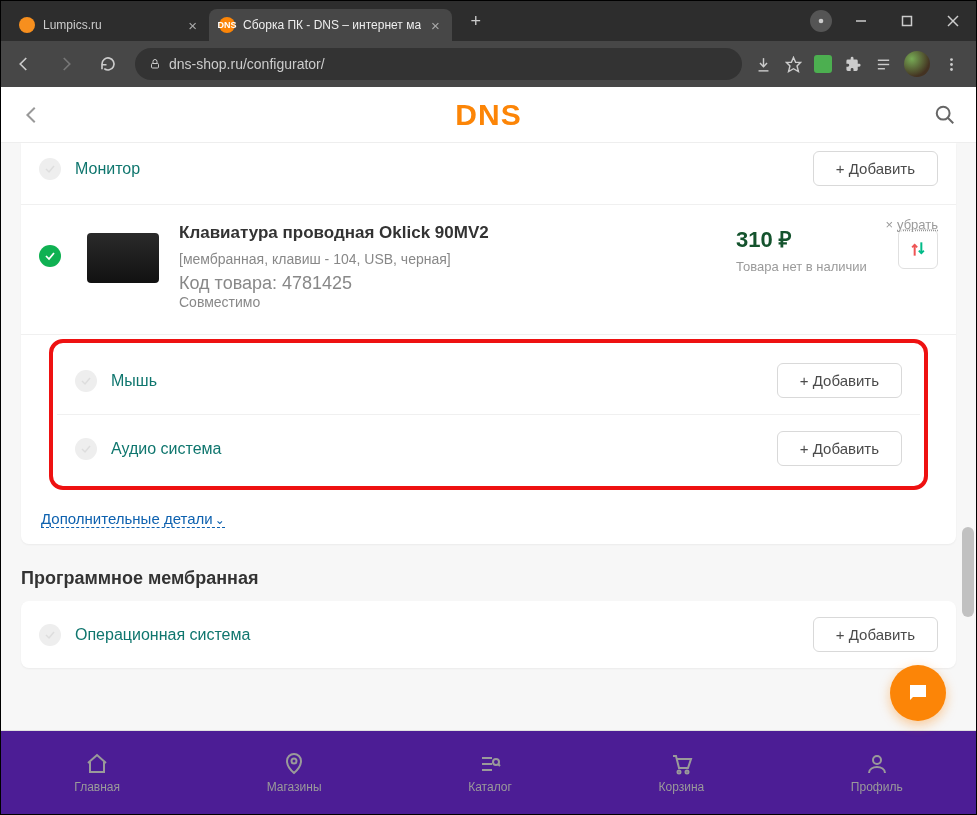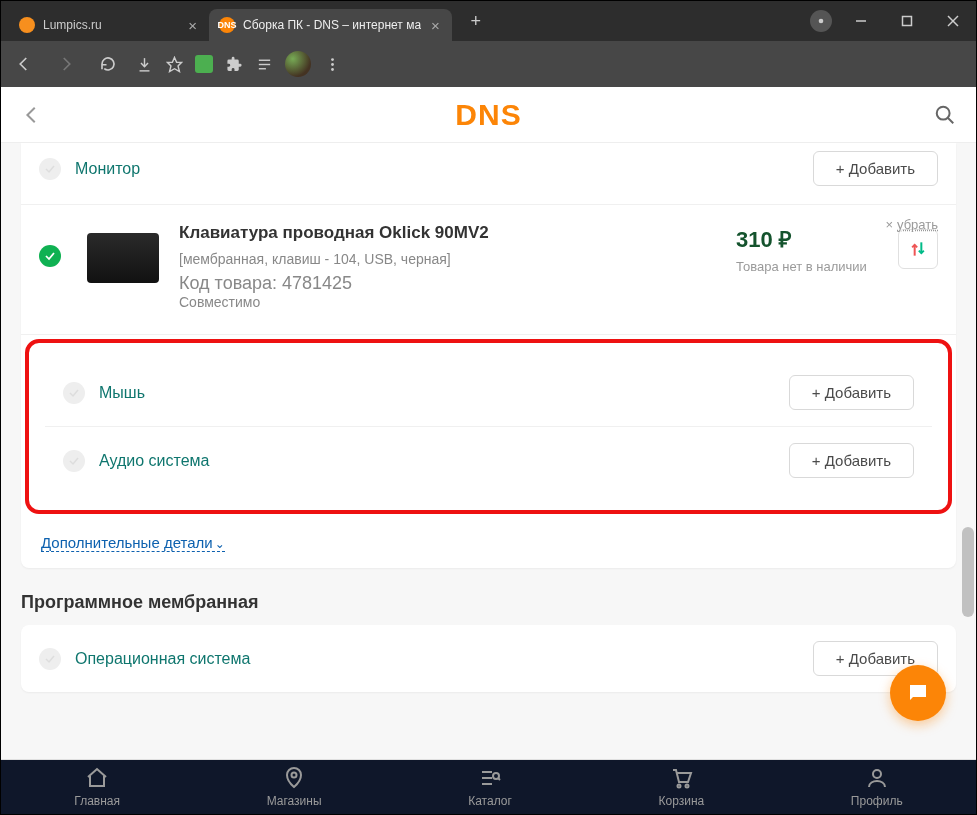--- a/index.html
+++ b/index.html
@@ -50,31 +50,31 @@
   .product-spec { color:#888; margin-bottom:6px; font-size:14px;}
   .product-code { color:#888; font-size:18px; margin-bottom:0;}
   .product-compat { color:#888; font-size:14px;}
   .price-col { width:160px; padding-left:12px;}
   .price { font-size:22px; font-weight:700; color:#14532d;}
   .stock { font-size:13px; color:#9a9a9a; margin-top:6px;}
   .compare-btn { width:40px; height:40px; border:1px solid #e0e0e0; border-radius:6px; display:flex; align-items:center; justify-content:center; cursor:pointer; margin-left:14px; margin-top:6px;}
   .remove-link { position:absolute; top:12px; right:18px; font-size:13px; color:#9a9a9a; cursor:pointer; display:flex; align-items:center; gap:4px;}
   .remove-link .x { font-size:13px;}
 
-  .highlight-box { border:4px solid #e11; border-radius:14px; margin:4px 4px; padding:16px;}
+  .highlight-box { border:4px solid #e11; border-radius:14px; margin:4px 28px; padding:4px;}
   .highlight-box .row-item { border-bottom:1px solid #f0f0f0;}
   .highlight-box .row-item:last-child { border-bottom:none;}
 
   .extra-link { padding:16px 20px; }
   .extra-link a { color:#0d61af; font-size:15px; text-decoration:none; border-bottom:1px dashed #0d61af;}
   .chev-down { color:#0d61af; font-size:12px; margin-left:2px;}
 
   .section-title { font-size:18px; font-weight:700; color:#333; padding:24px 20px 12px;}
 
-  .bottom-nav { position:absolute; bottom:0; left:0; right:0; height:55px; background:#0f172a; border-top:1px solid #e0e0e0; display:flex; justify-content:space-around; align-items:center; padding:8px 0; z-index:5;}
+  .bottom-nav { position:absolute; bottom:0; left:0; right:0; height:84px; background:#4c1d95; border-top:1px solid #e0e0e0; display:flex; justify-content:space-around; align-items:center; padding:8px 0; z-index:5;}
   .nav-item { display:flex; flex-direction:column; align-items:center; gap:4px; color:#9a9a9a; font-size:12px; cursor:pointer;}
   .nav-icon { font-size:22px; color:#9a9a9a;}
 
   .chat-bubble { position:absolute; right:30px; bottom:93px; width:56px; height:56px; border-radius:50%; background:#fc8507; display:flex; align-items:center; justify-content:center; color:#fff; cursor:pointer; box-shadow:0 4px 12px rgba(252,133,7,0.4); z-index:6;}
 
   .page-scrollbar { position:absolute; right:2px; top:440px; width:12px; height:90px; background:#c1c1c1; border-radius:6px;}
   
   svg { display:block;}
 </style>
 </head>
@@ -127,20 +127,29 @@
       <svg width="18" height="18" viewBox="0 0 24 24" fill="none" stroke="#777" stroke-width="2.2">
         <polyline points="9 4 17 12 9 20"></polyline>
       </svg>
     </div>
   <div class="icon-btn">
       <svg width="18" height="18" viewBox="0 0 24 24" fill="none" stroke="#ccc" stroke-width="2.2">
         <path d="M4 12a8 8 0 1 1 3 6.2"></path>
         <polyline points="4 19 4 13 10 13"></polyline>
       </svg>
     </div>
+  <div class="addressbar">
+    <span class="lock">
+      <svg width="12" height="12" viewBox="0 0 24 24" fill="none" stroke="#ccc" stroke-width="2">
+          <rect x="5" y="11" width="14" height="9" rx="2"></rect>
+          <path d="M8 11V7a4 4 0 0 1 8 0v4"></path>
+        </svg>
+    </span>
+    <span>dns-shop.ru/configurator/</span>
+  </div>
   <div class="toolbar-right">
     <div class="ext-icon">
         <svg width="17" height="17" viewBox="0 0 24 24" fill="none" stroke="#ccc" stroke-width="2">
           <path d="M12 3v12"></path>
           <polyline points="7 10 12 15 17 10"></polyline>
           <line x1="5" y1="21" x2="19" y2="21"></line>
         </svg>
       </div>
     <div class="ext-icon">
         <svg width="17" height="17" viewBox="0 0 24 24" fill="none" stroke="#ccc" stroke-width="2">

